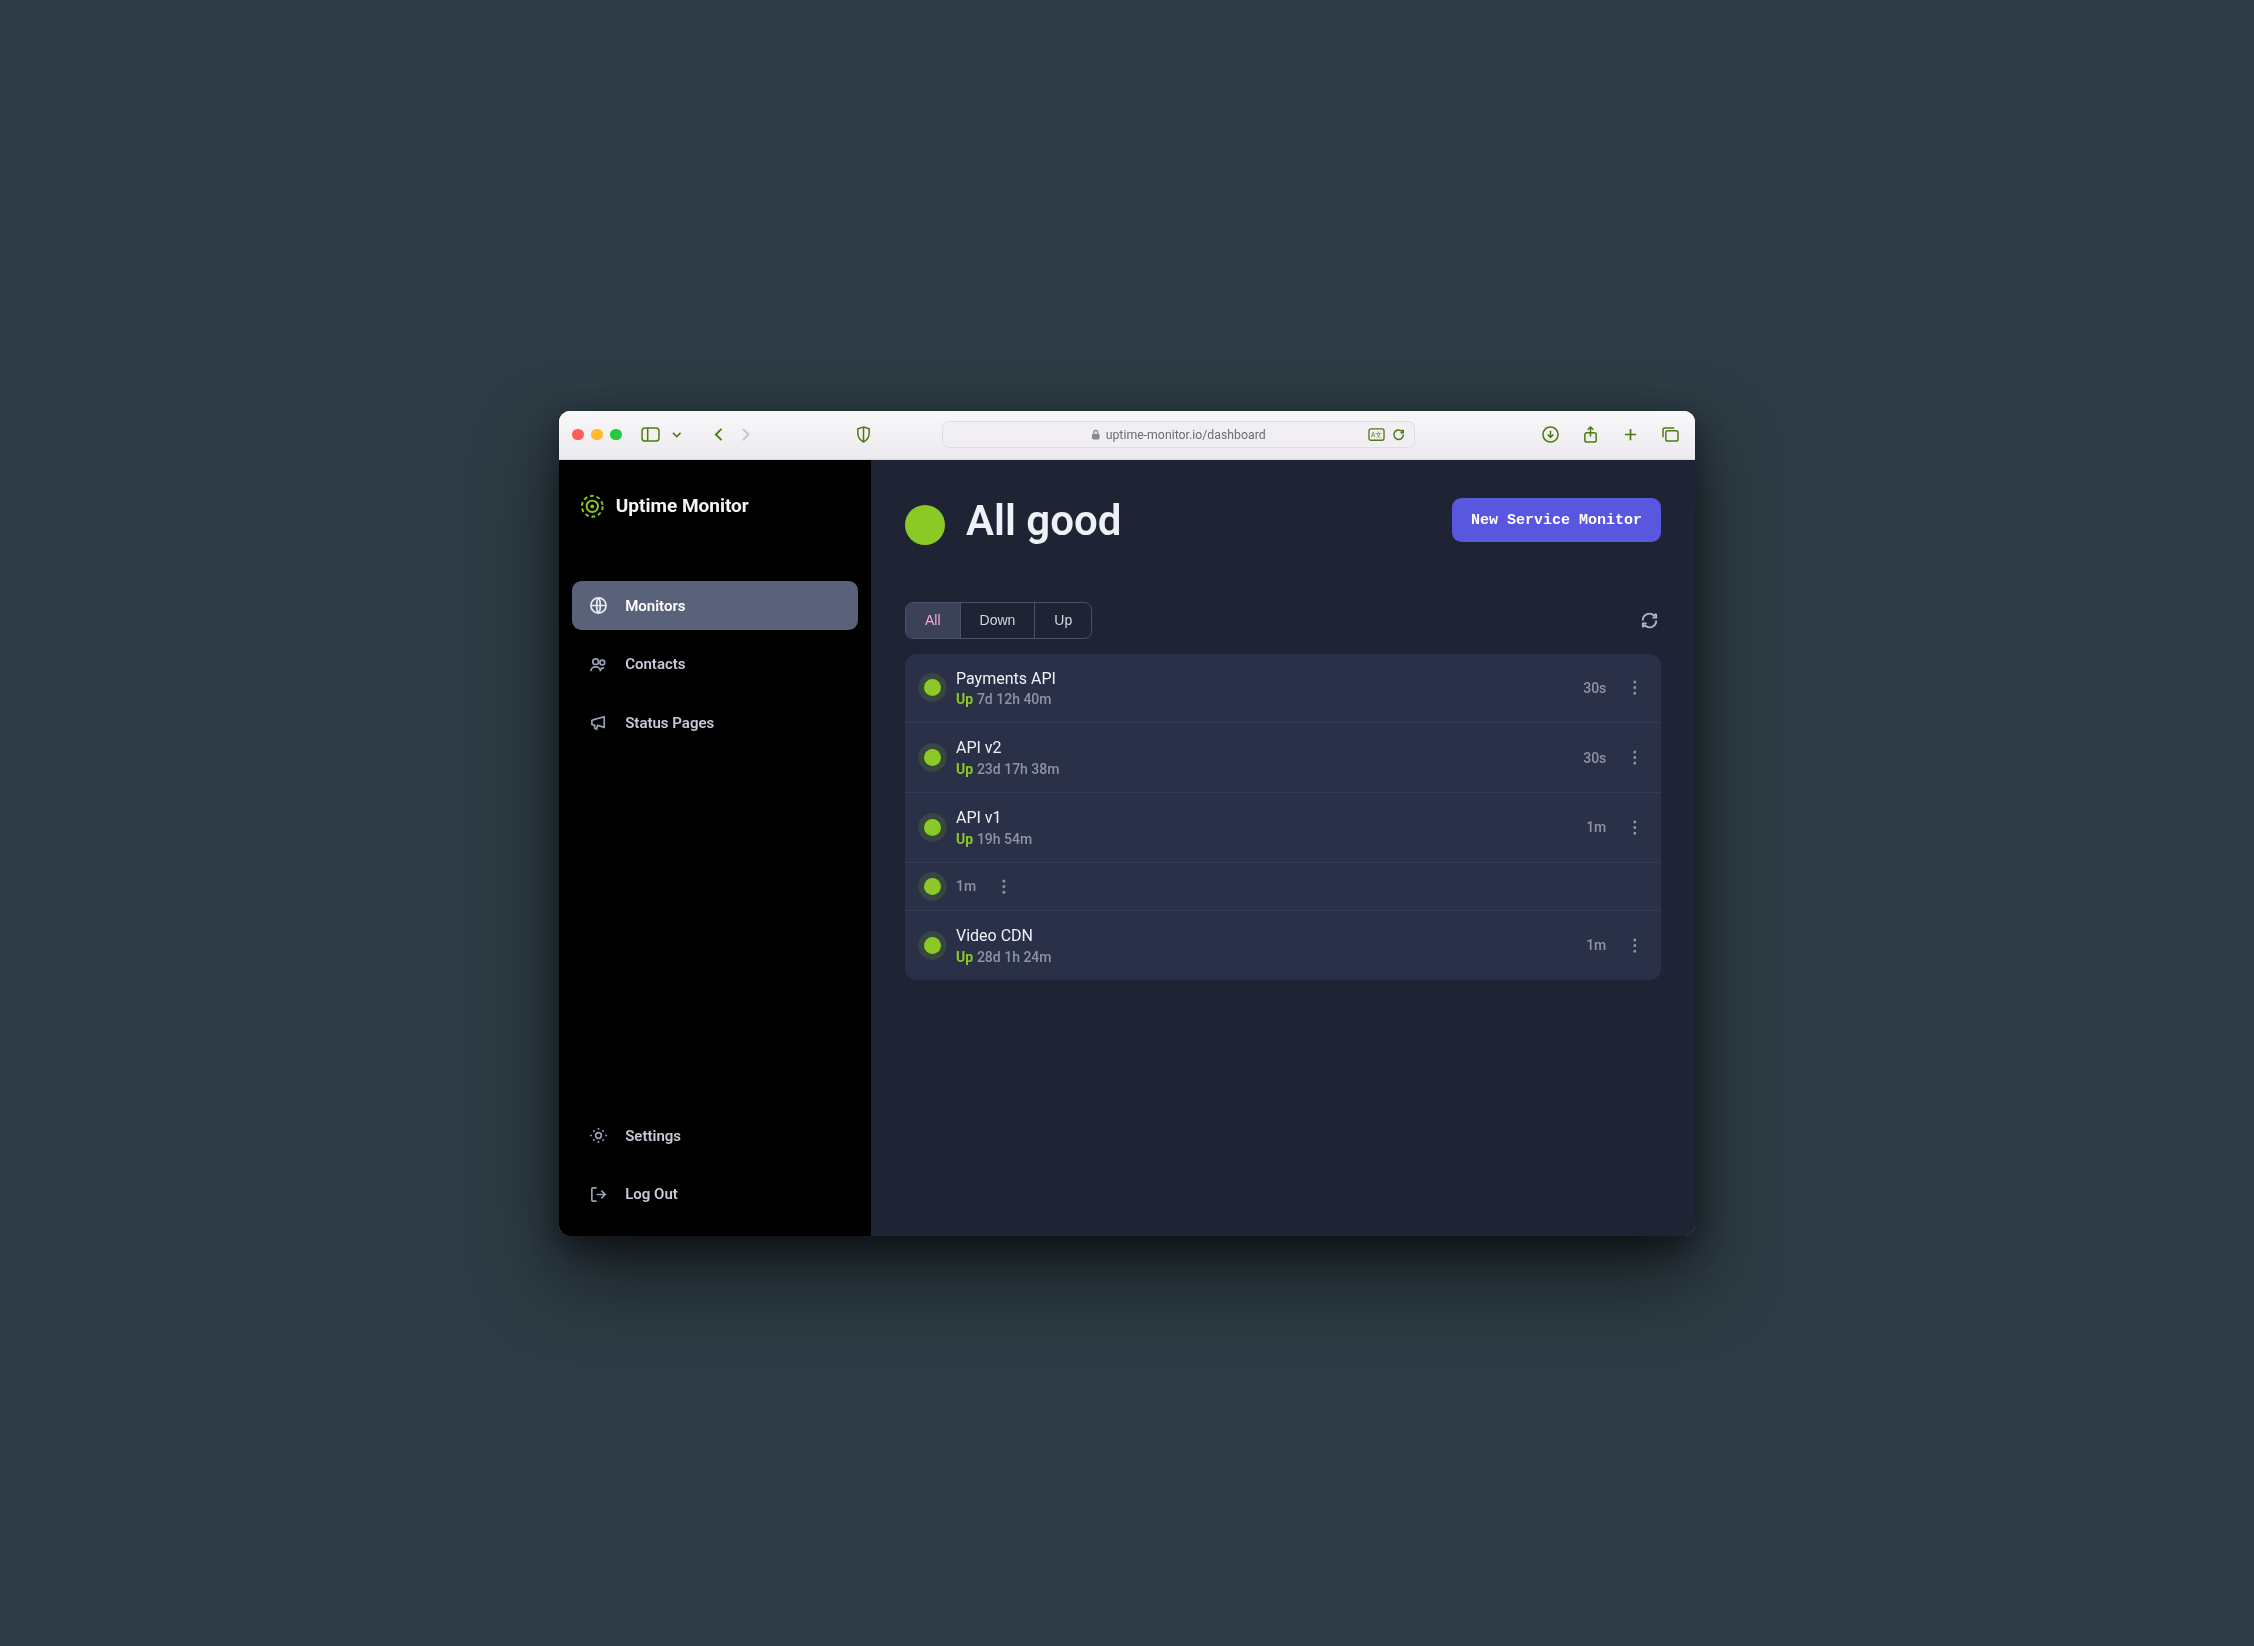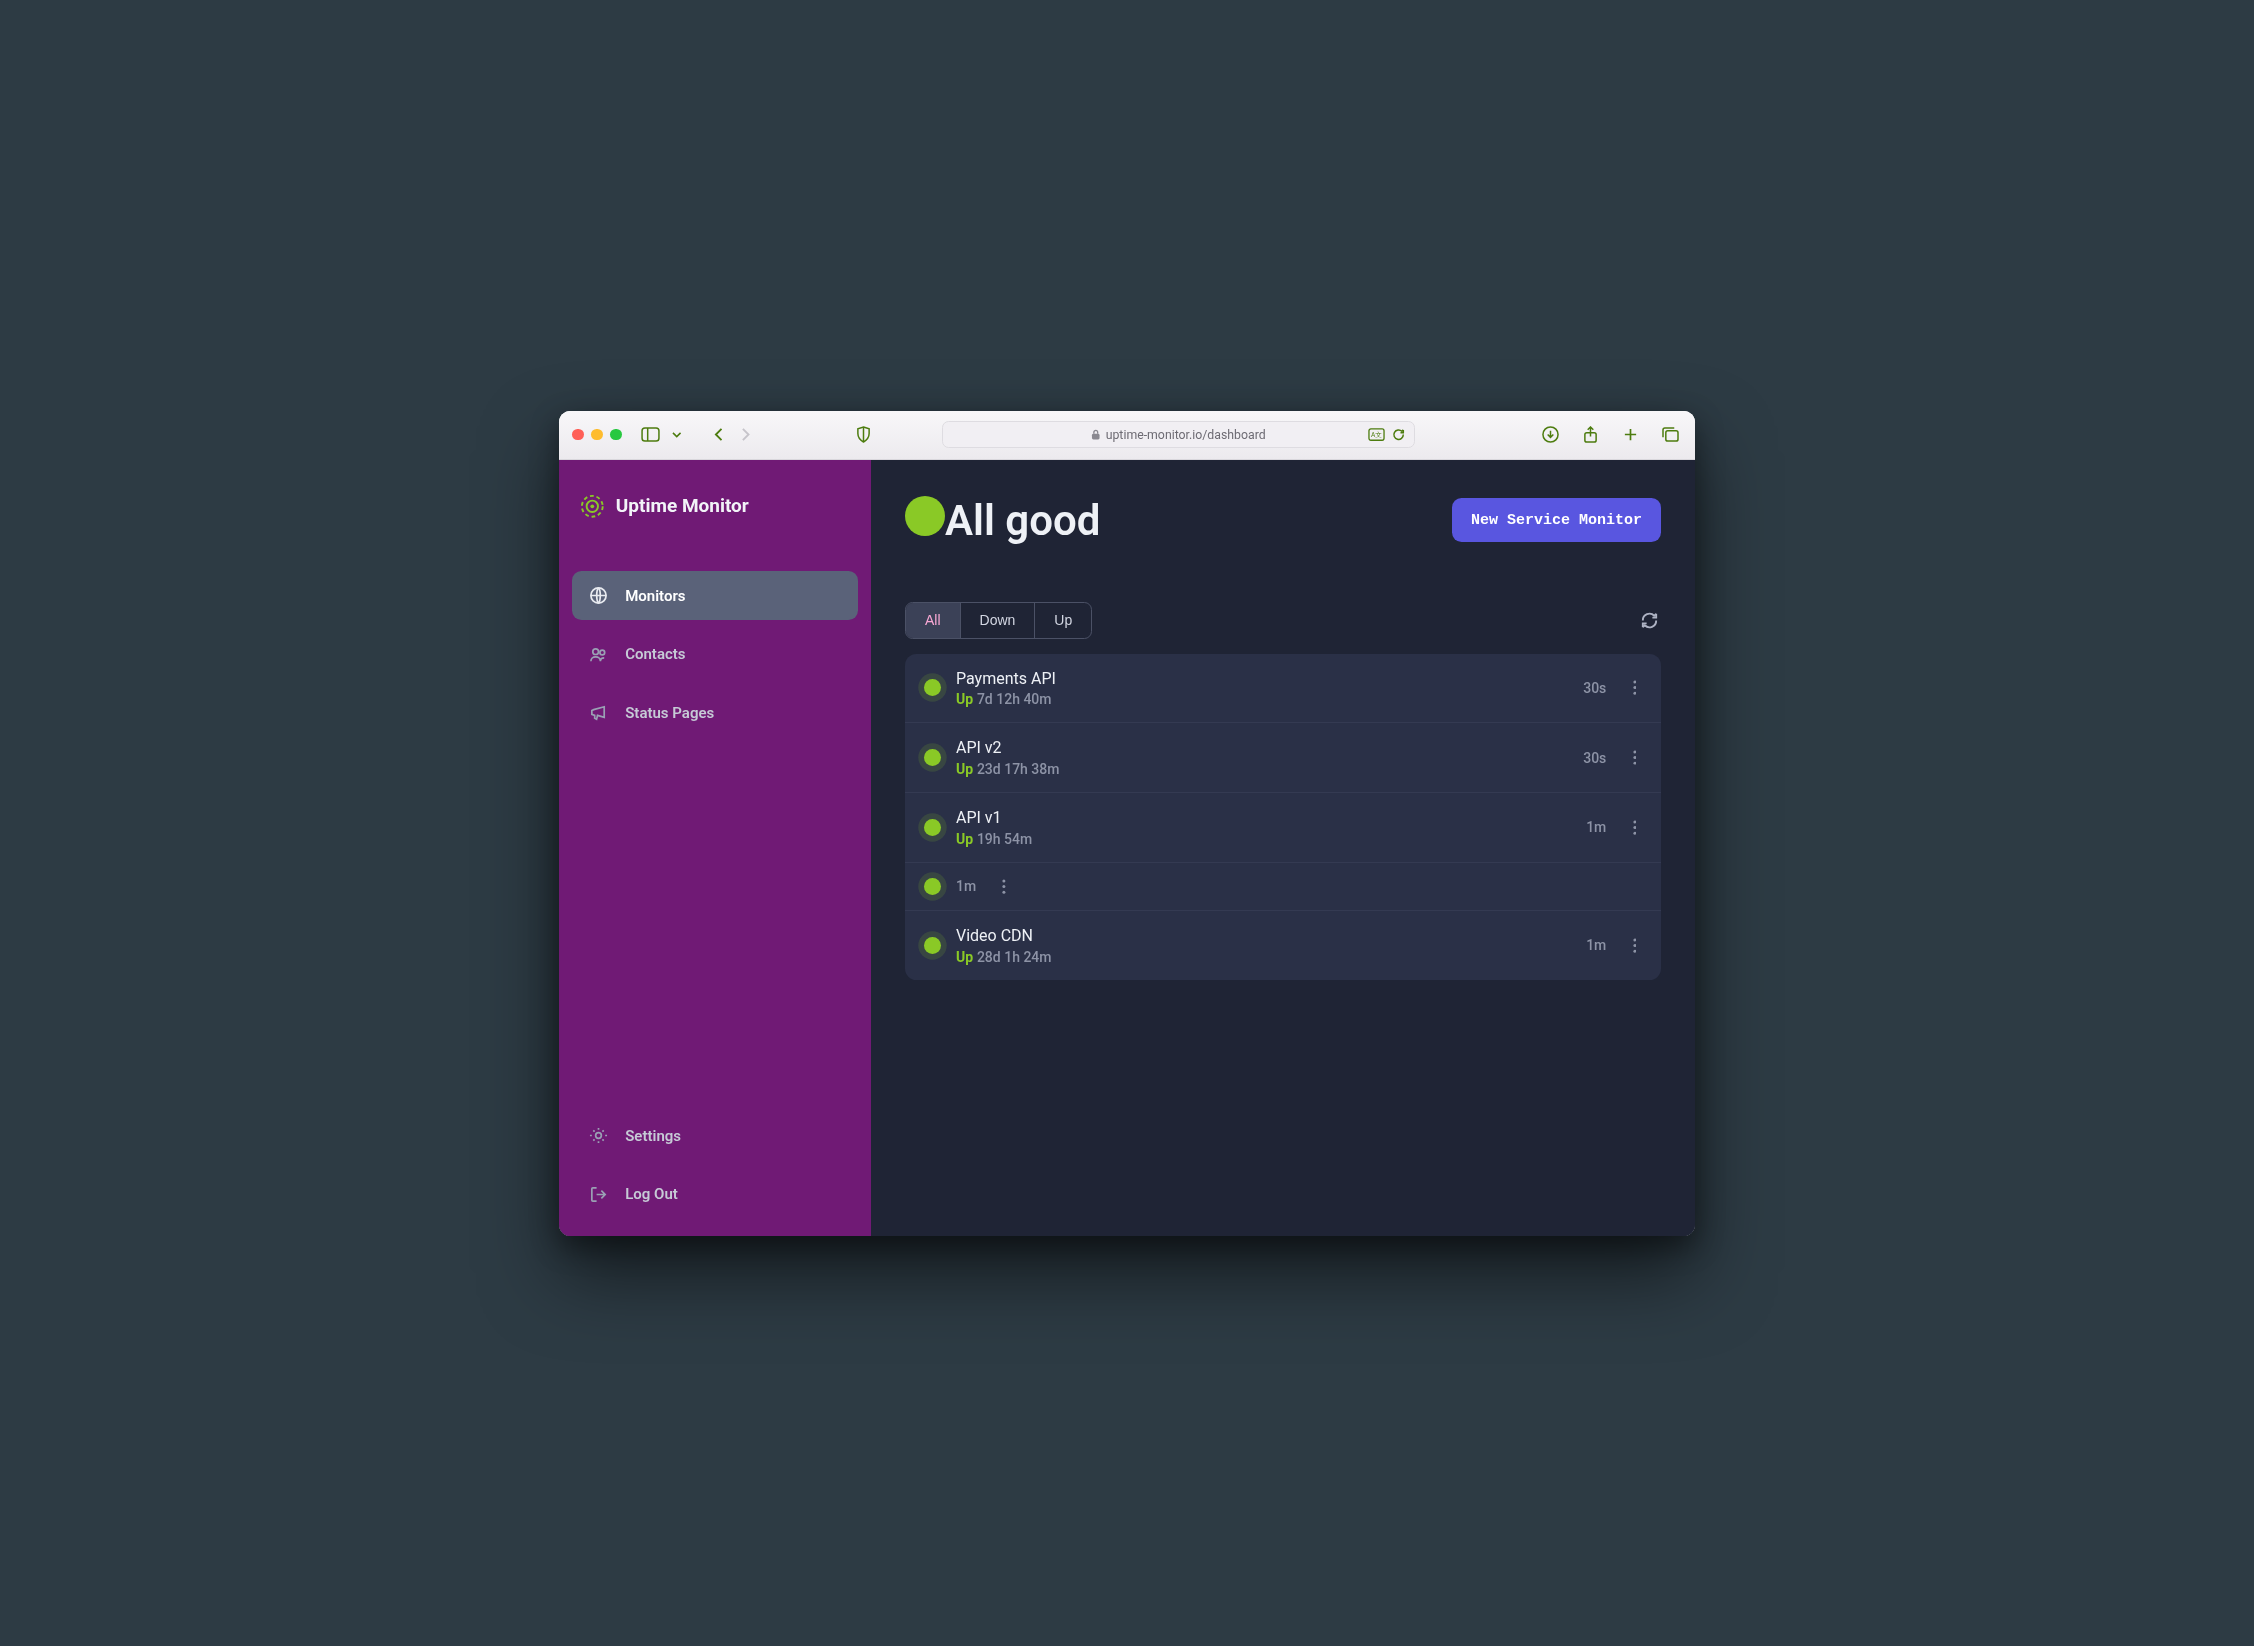--- a/index.html
+++ b/index.html
@@ -62,24 +62,25 @@
   .tb-right { display: flex; align-items: center; gap: 17px; margin-left: auto; }
 
   
   .app {
     display: flex;
     height: 776px;
     background: #1f2435;
   }
   .sidebar {
     width: 312px;
-    background: #701a75;
+    background: #000000;
     display: flex;
     flex-direction: column;
     padding: 26.5px 13.2px 17px 13.2px;
+    gap: 10px;
   }
   .brand {
     display: flex;
     align-items: center;
     gap: 11.4px;
     color: #f2f4f8;
     font-weight: 700;
     font-size: 19px;
     padding: 7.6px 7.6px 26.5px 7.6px;
   }
@@ -109,21 +110,21 @@
     display: flex;
     flex-direction: column;
   }
   .page-header {
     display: flex;
     align-items: center;
     justify-content: space-between;
     margin-bottom: 57px;
   }
   .status-title {
-    display: flex; align-items: flex-start; 
+    display: flex; align-items: flex-end; gap: 21px;
     color: #eef1f6;
     font-size: 42px;
     font-weight: 600;
   }
   .status-dot-big {
     width: 40px; height: 40px; border-radius: 50%;
     background: #8ac926;
   }
   .primary-btn {
     background: #5956e0;

